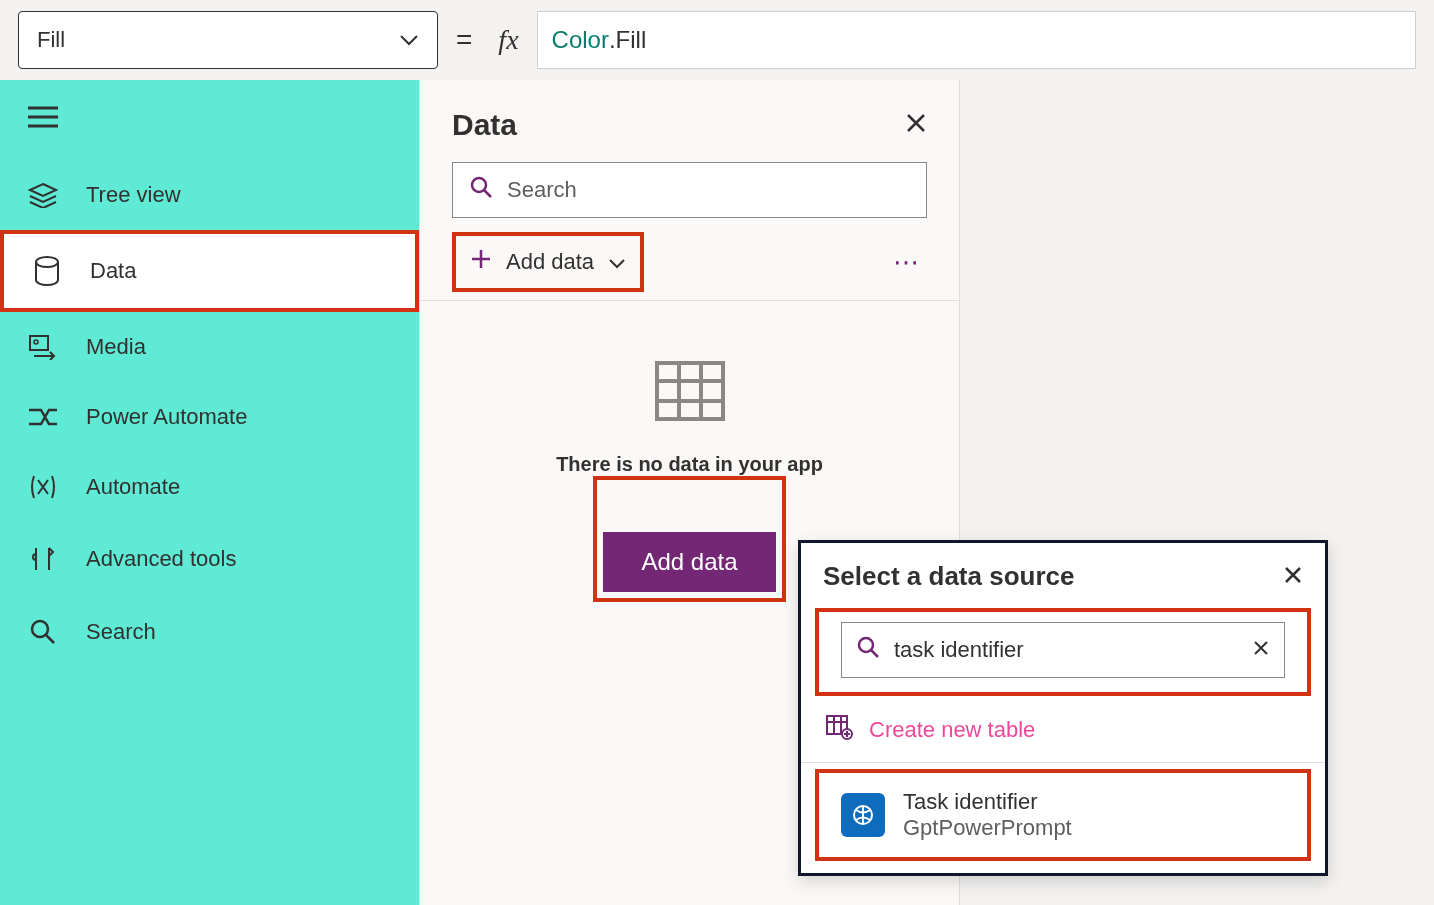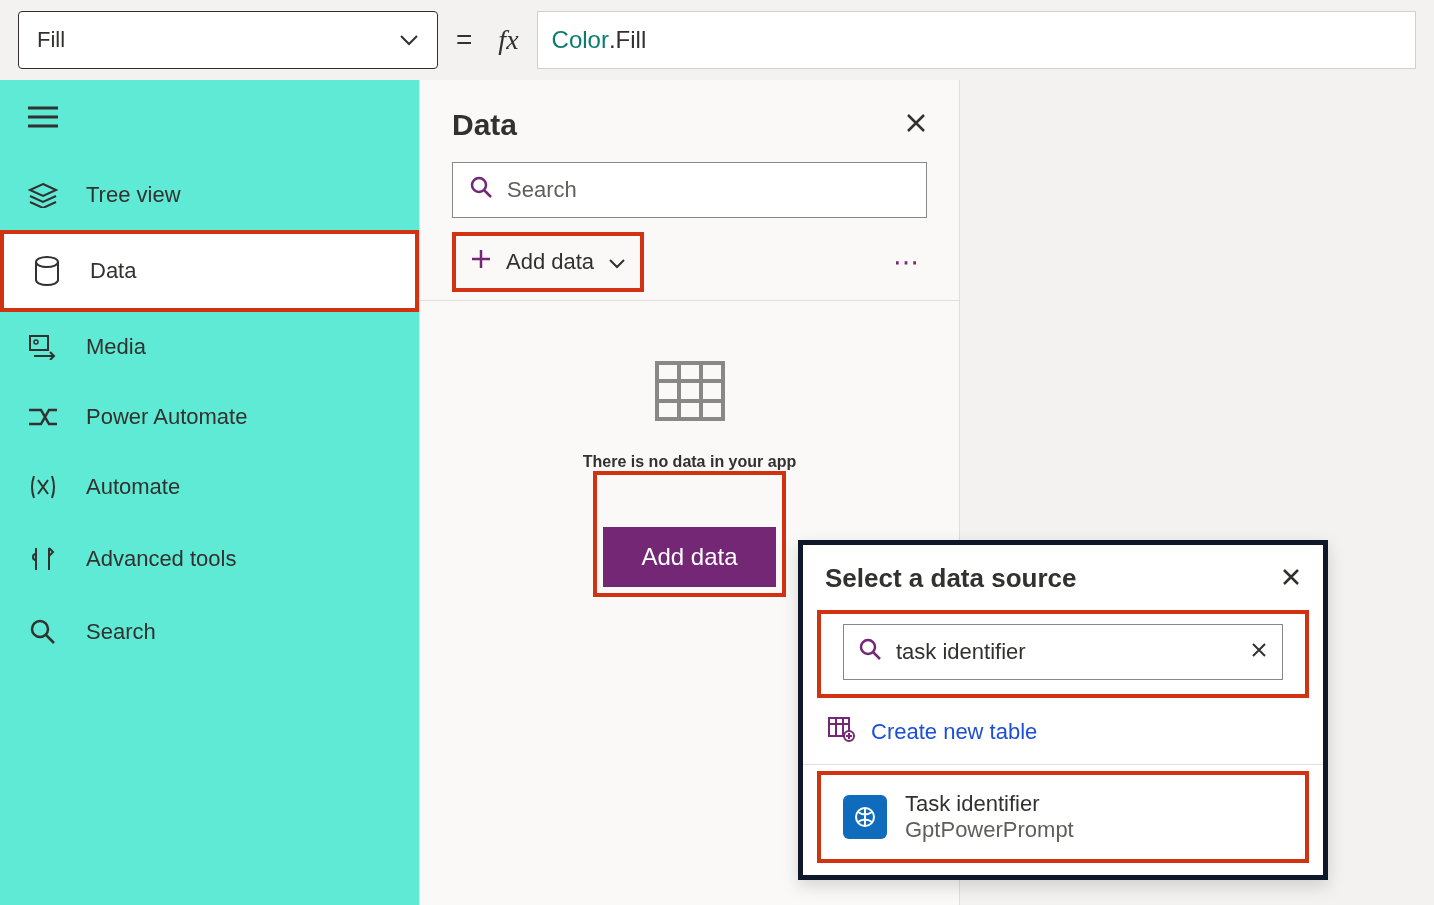--- a/index.html
+++ b/index.html
@@ -32,37 +32,37 @@
   .data-header { display: flex; align-items: center; justify-content: space-between; padding: 28px 32px 14px 32px; }
   .data-header h1 { font-size: 30px; font-weight: 600; color: #323130; }
   .close-x svg { width: 22px; height: 22px; }
   .search-box { margin: 6px 32px 10px 32px; height: 56px; border: 1px solid #8a8886; background: #fff; display: flex; align-items: center; padding: 0 16px; gap: 14px; font-size: 22px; color: #605e5c; }
   .add-data-row { display: flex; align-items: center; justify-content: space-between; padding: 4px 32px 8px 32px; border-bottom: 1px solid #e1dfdd; }
   .add-data { display: flex; align-items: center; gap: 14px; font-size: 22px; color: #323130; padding: 10px 12px; }
   .add-data-row .more { color: #742774; font-size: 26px; letter-spacing: 2px; padding-right: 6px; }
 
   .empty-state { flex: 1; display: flex; flex-direction: column; align-items: center; padding-top: 60px; }
   .empty-state .table-icon svg { width: 70px; height: 60px; }
-  .empty-msg { margin-top: 28px; font-size: 16px; font-weight: 600; color: #323130; }
+  .empty-msg { margin-top: 28px; font-size: 20px; font-weight: 600; color: #323130; }
   .add-data-btn { margin-top: 46px; padding: 16px 38px; background: #742774; color: #fff; font-size: 24px; border: none; cursor: pointer; }
   .add-data-btn-wrap { border: 4px solid #d13212; padding: 6px; }
 
   
   .canvas { flex: 1; background: #e5e5e5; position: relative; }
   .canvas .white-area { position: absolute; left: 0; right: 0; top: 280px; bottom: 0; background: #fff; }
   .canvas .add-txt { position: absolute; right: 6px; top: 650px; color: #742774; font-size: 22px; }
 
   
-  .popup { position: absolute; left: 798px; top: 540px; width: 530px; background: #fff; border: 5px solid #0f172a; box-shadow: 0 6px 16px rgba(0,0,0,.15); }
+  .popup { position: absolute; left: 798px; top: 540px; width: 530px; background: #fff; border: 3px solid #0f172a; box-shadow: 0 6px 16px rgba(0,0,0,.15); }
   .popup-header { display: flex; align-items: center; justify-content: space-between; padding: 18px 22px 12px 22px; }
   .popup-header h2 { font-size: 26px; font-weight: 600; color: #323130; }
   .popup-search { margin: 6px 18px 10px 18px; height: 56px; border: 1px solid #8a8886; display: flex; align-items: center; padding: 0 14px; gap: 14px; font-size: 22px; color: #323130; }
   .popup-search .sq { flex: 1; }
   .popup-search-wrap { border: 4px solid #d13212; padding: 4px; margin: 4px 14px; }
-  .popup-create { display: flex; align-items: center; gap: 16px; padding: 14px 24px 16px 24px; font-size: 22px; color: #1d4ed8; border-bottom: 1px solid #e1dfdd; }
+  .popup-create { display: flex; align-items: center; gap: 16px; padding: 14px 24px 16px 24px; font-size: 22px; color: #ec4899; border-bottom: 1px solid #e1dfdd; }
   .popup-result { display: flex; align-items: center; gap: 18px; padding: 16px 22px; }
   .popup-result .square { width: 44px; height: 44px; border-radius: 6px; background: #0f6cbd; display: flex; align-items: center; justify-content: center; }
   .popup-result .square svg { width: 26px; height: 26px; }
   .popup-result .texts .t1 { font-size: 22px; color: #323130; }
   .popup-result .texts .t2 { font-size: 22px; color: #605e5c; }
   .popup-result-wrap { border: 4px solid #d13212; margin: 6px 14px 12px 14px; }
 
   svg { stroke: #323130; }
 </style>
 </head>

